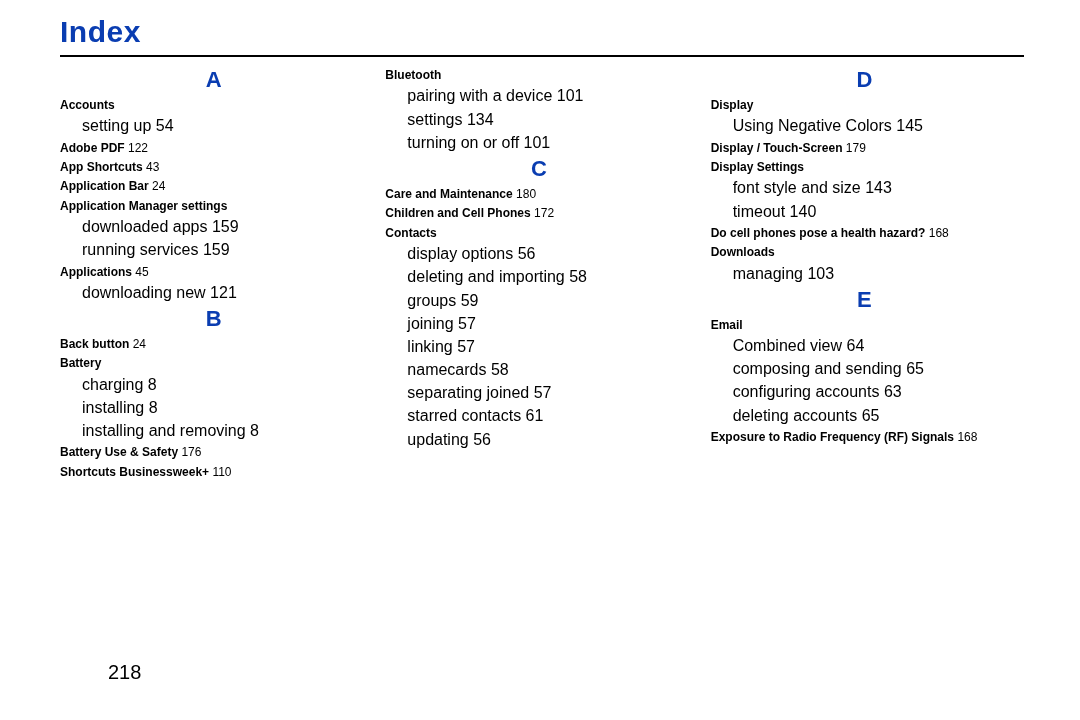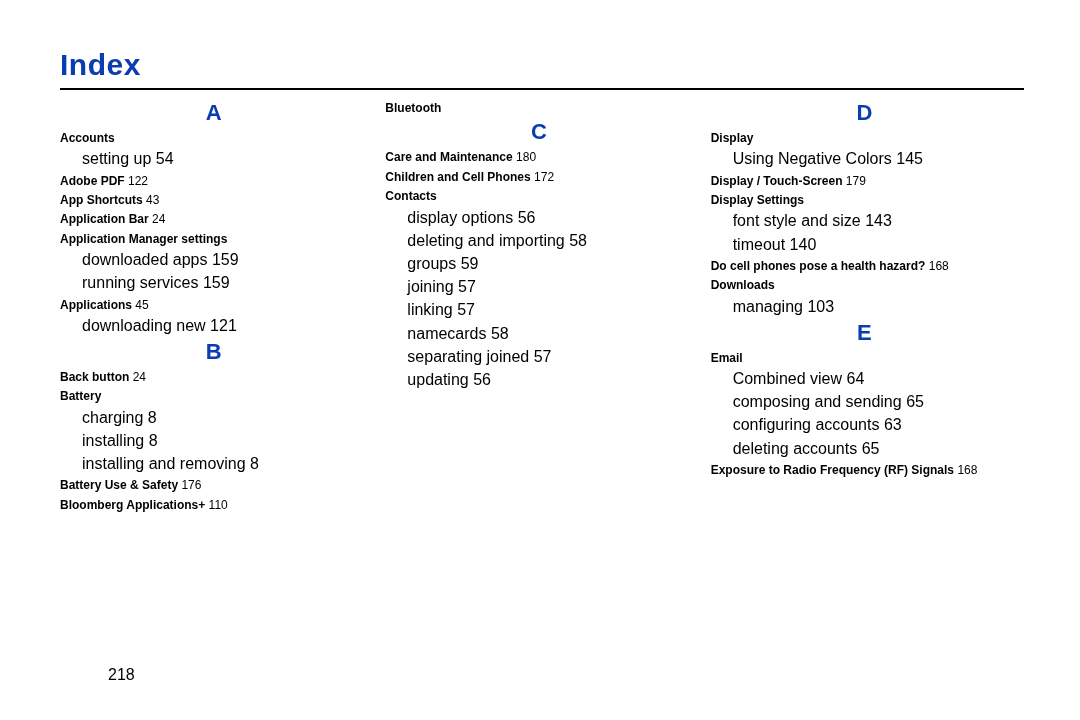--- a/index.html
+++ b/index.html
@@ -1,28 +1,28 @@
 <!DOCTYPE html>
 <html><head>
   <meta charset="utf-8">
   <style>
     * { box-sizing: border-box; margin: 0; padding: 0; }
     html, body { width: 1080px; height: 720px; background: #fff; font-family: Arial, Helvetica, sans-serif; color: #000; }
-    .page { width: 1080px; height: 720px; padding: 48px 56px 32px 60px; position: relative; }
+    .page { width: 1080px; height: 720px; padding: 15px 56px 32px 60px; position: relative; }
     .title { font-size: 30px; font-weight: 700; color: #0a3db1; letter-spacing: .5px; }
     .rule  { height: 2px; background: #000; margin: 6px 0 10px; }
     .cols  { display: flex; gap: 12px; }
     .col   { width: 33%; padding-right: 6px; }
     .sec h2 { text-align: center; color: #0a3db1; font-size: 22px; font-weight: 700; margin: 0 0 4px; }
     .entry { margin: 0 0 2px; }
     .t      { font-weight: 700; font-size: 12px; line-height: 1.45; }
     .t .pg  { font-weight: 400; }
     .subs   { margin-left: 22px; font-size: 16px; line-height: 1.45; }
     .subs .pg { }
-    .pgno  { position: absolute; left: 108px; bottom: 36px; font-size: 16px; }
+    .pgno  { position: absolute; left: 108px; bottom: 36px; font-size: 20px; }
   </style>
 </head>
 <body>
 
 <div class="page">
   <div class="title">Index</div>
   <div class="rule"></div>
   <div class="cols" id="cols">
       <div class="col">
         <div class="sec">
@@ -66,48 +66,54 @@
             <div class="subs">
               <div><span>charging</span> <span class="pg">8</span></div>
               <div><span>installing</span> <span class="pg">8</span></div>
               <div><span>installing and removing</span> <span class="pg">8</span></div>
             </div>
           </div>
           <div class="entry">
             <div class="t"><span>Battery Use &amp; Safety</span> <span class="pg">176</span></div>
           </div>
           <div class="entry">
-            <div class="t"><span>Bloomberg Applications+</span> <span class="pg">110</span></div>
+            <div class="t"><span>Shortcuts Businessweek+</span> <span class="pg">110</span></div>
           </div>
         </div>
       </div>
       <div class="col">
         <div class="sec">
           <div class="entry">
             <div class="t"><span>Bluetooth</span></div>
+            <div class="subs">
+              <div><span>pairing with a device</span> <span class="pg">101</span></div>
+              <div><span>settings</span> <span class="pg">134</span></div>
+              <div><span>turning on or off</span> <span class="pg">101</span></div>
+            </div>
           </div>
         </div>
         <div class="sec">
           <h2>C</h2>
           <div class="entry">
             <div class="t"><span>Care and Maintenance</span> <span class="pg">180</span></div>
           </div>
           <div class="entry">
             <div class="t"><span>Children and Cell Phones</span> <span class="pg">172</span></div>
           </div>
           <div class="entry">
             <div class="t"><span>Contacts</span></div>
             <div class="subs">
               <div><span>display options</span> <span class="pg">56</span></div>
               <div><span>deleting and importing</span> <span class="pg">58</span></div>
               <div><span>groups</span> <span class="pg">59</span></div>
               <div><span>joining</span> <span class="pg">57</span></div>
               <div><span>linking</span> <span class="pg">57</span></div>
               <div><span>namecards</span> <span class="pg">58</span></div>
               <div><span>separating joined</span> <span class="pg">57</span></div>
+              <div><span>starred contacts</span> <span class="pg">61</span></div>
               <div><span>updating</span> <span class="pg">56</span></div>
             </div>
           </div>
         </div>
       </div>
       <div class="col">
         <div class="sec">
           <h2>D</h2>
           <div class="entry">
             <div class="t"><span>Display</span></div>

